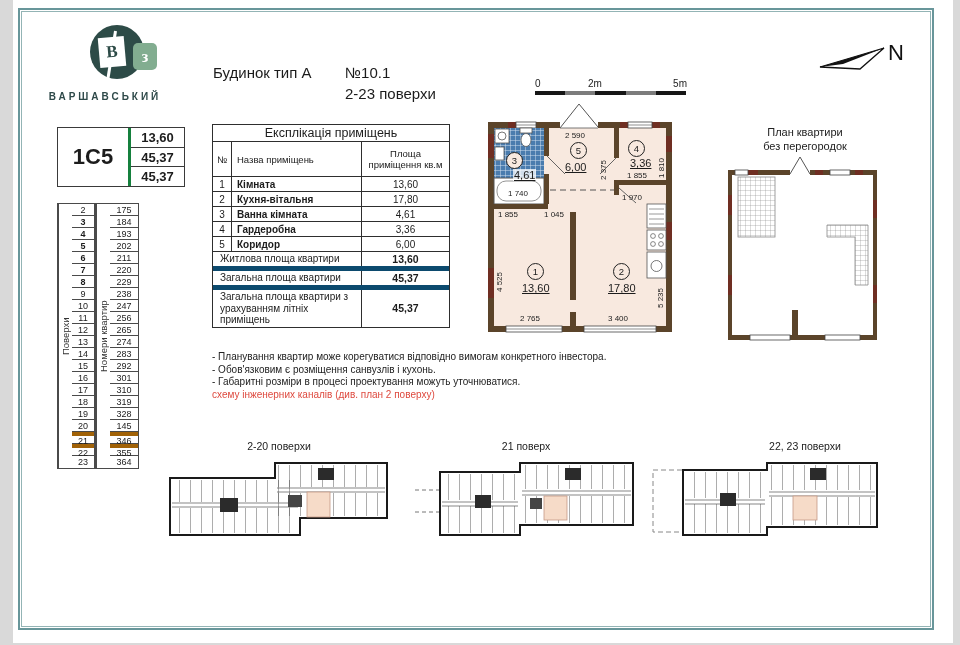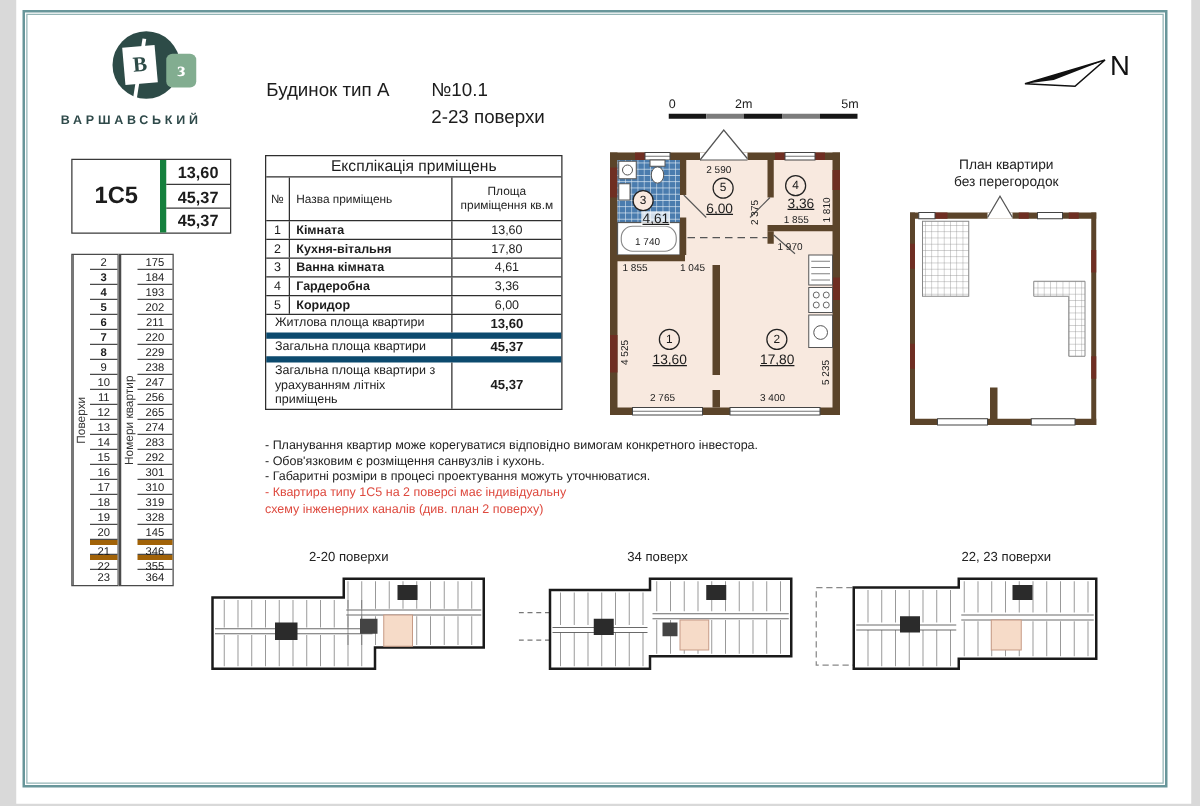--- a/index.html
+++ b/index.html
@@ -22,21 +22,21 @@
     display:flex;align-items:center;justify-content:center;font-family:"Liberation Serif",serif;font-size:16px;color:#fff;font-weight:bold;}
   .brand{position:absolute;left:46px;top:91px;width:118px;text-align:center;font-size:10px;font-weight:bold;letter-spacing:3px;color:#2f4a4a;}
 
   
   .h-building{position:absolute;left:213px;top:64px;font-size:15px;}
   .h-number{position:absolute;left:345px;top:64px;font-size:15px;}
   .h-floors{position:absolute;left:345px;top:85px;font-size:15px;}
 
   
   .apt-card{position:absolute;left:57px;top:127px;width:128px;height:60px;border:1px solid #3a3a3a;display:flex;box-sizing:border-box;background:#fff;}
-  .apt-type{width:70px;border-right:5px solid #15803d;display:flex;align-items:center;justify-content:center;font-size:19px;font-weight:bold;}
+  .apt-type{width:70px;border-right:3px solid #15803d;display:flex;align-items:center;justify-content:center;font-size:22px;font-weight:bold;}
   .apt-vals{flex:1;display:flex;flex-direction:column;}
   .apt-val{flex:1;display:flex;align-items:center;justify-content:center;font-size:13px;font-weight:bold;border-bottom:1px solid #3a3a3a;}
   .apt-val:last-child{border-bottom:none;}
 
   
   .vtable{position:absolute;display:flex;border:1px solid #4a4a4a;background:#fff;box-sizing:border-box;}
   .vlabel{width:13px;border-right:1px solid #4a4a4a;writing-mode:vertical-rl;transform:rotate(180deg);
     display:flex;align-items:center;justify-content:center;font-size:9.5px;color:#333;}
   .vcol{display:flex;flex-direction:column;}
   .vcell{height:12px;line-height:12px;text-align:center;font-size:9px;border-bottom:1px solid #4a4a4a;box-sizing:border-box;}
@@ -301,21 +301,20 @@
 </div>
 
 <div class="notes">
   <div>
   <div class="note-line">- Планування квартир може корегуватися відповідно  вимогам конкретного інвестора.</div>
 
   <div class="note-line">- Обов'язковим є розміщення санвузлів і кухонь.</div>
 
   <div class="note-line">- Габаритні розміри в процесі проектування можуть  уточнюватися.</div>
 
-  <div class="note-line red">- Квартира типу 1С5 на 2 поверсі має індивідуальну</div>
 
   <div class="note-line red">схему інженерних каналів (див. план 2 поверху)</div>
 </div>
 </div>
 
 <div class="scalebar">
   <span class="sb-0">0</span>
   <span class="sb-2">2m</span>
   <span class="sb-5">5m</span>
   <div class="sb-bar">
@@ -469,21 +468,21 @@
     <rect x="109" y="53" width="108" height="23" fill="url(#vl)"></rect>
     <path d="M4 63 H130 M4 67 H130 M109 48 H217 M109 52 H217" stroke="#555" stroke-width="0.7" fill="none"></path>
     <rect x="52" y="58" width="18" height="14" fill="#2b2b2b"></rect>
     <rect x="150" y="28" width="16" height="12" fill="#2b2b2b"></rect>
     <rect x="120" y="55" width="14" height="12" fill="#444"></rect>
     <rect x="139" y="52" width="23" height="25" fill="#f6dbc8" stroke="#c69a85" stroke-width="0.8"></rect>
   </svg>
 </div>
 
 <div class="mini" id="mini-b" style="left:415px;width:222px;">
-  <div class="mp-label">34 поверх</div>
+  <div class="mp-label">21 поверх</div>
   <svg width="222" height="105">
     <path d="M0 50 H25 M0 72 H25" stroke="#777" stroke-width="1" stroke-dasharray="4,3" fill="none"></path>
     <polygon points="25,32 105,32 105,23 218,23 218,85 105,85 105,95 25,95" fill="#fff" stroke="#1a1a1a" stroke-width="2"></polygon>
     <rect x="27" y="34" width="76" height="26" fill="url(#vl)"></rect>
     <rect x="27" y="66" width="76" height="27" fill="url(#vl)"></rect>
     <rect x="107" y="25" width="109" height="24" fill="url(#vl)"></rect>
     <rect x="107" y="56" width="109" height="27" fill="url(#vl)"></rect>
     <path d="M27 62 H103 M27 66 H103 M107 51 H216 M107 55 H216" stroke="#555" stroke-width="0.7" fill="none"></path>
     <rect x="60" y="55" width="16" height="13" fill="#2b2b2b"></rect>
     <rect x="150" y="28" width="16" height="12" fill="#2b2b2b"></rect>

